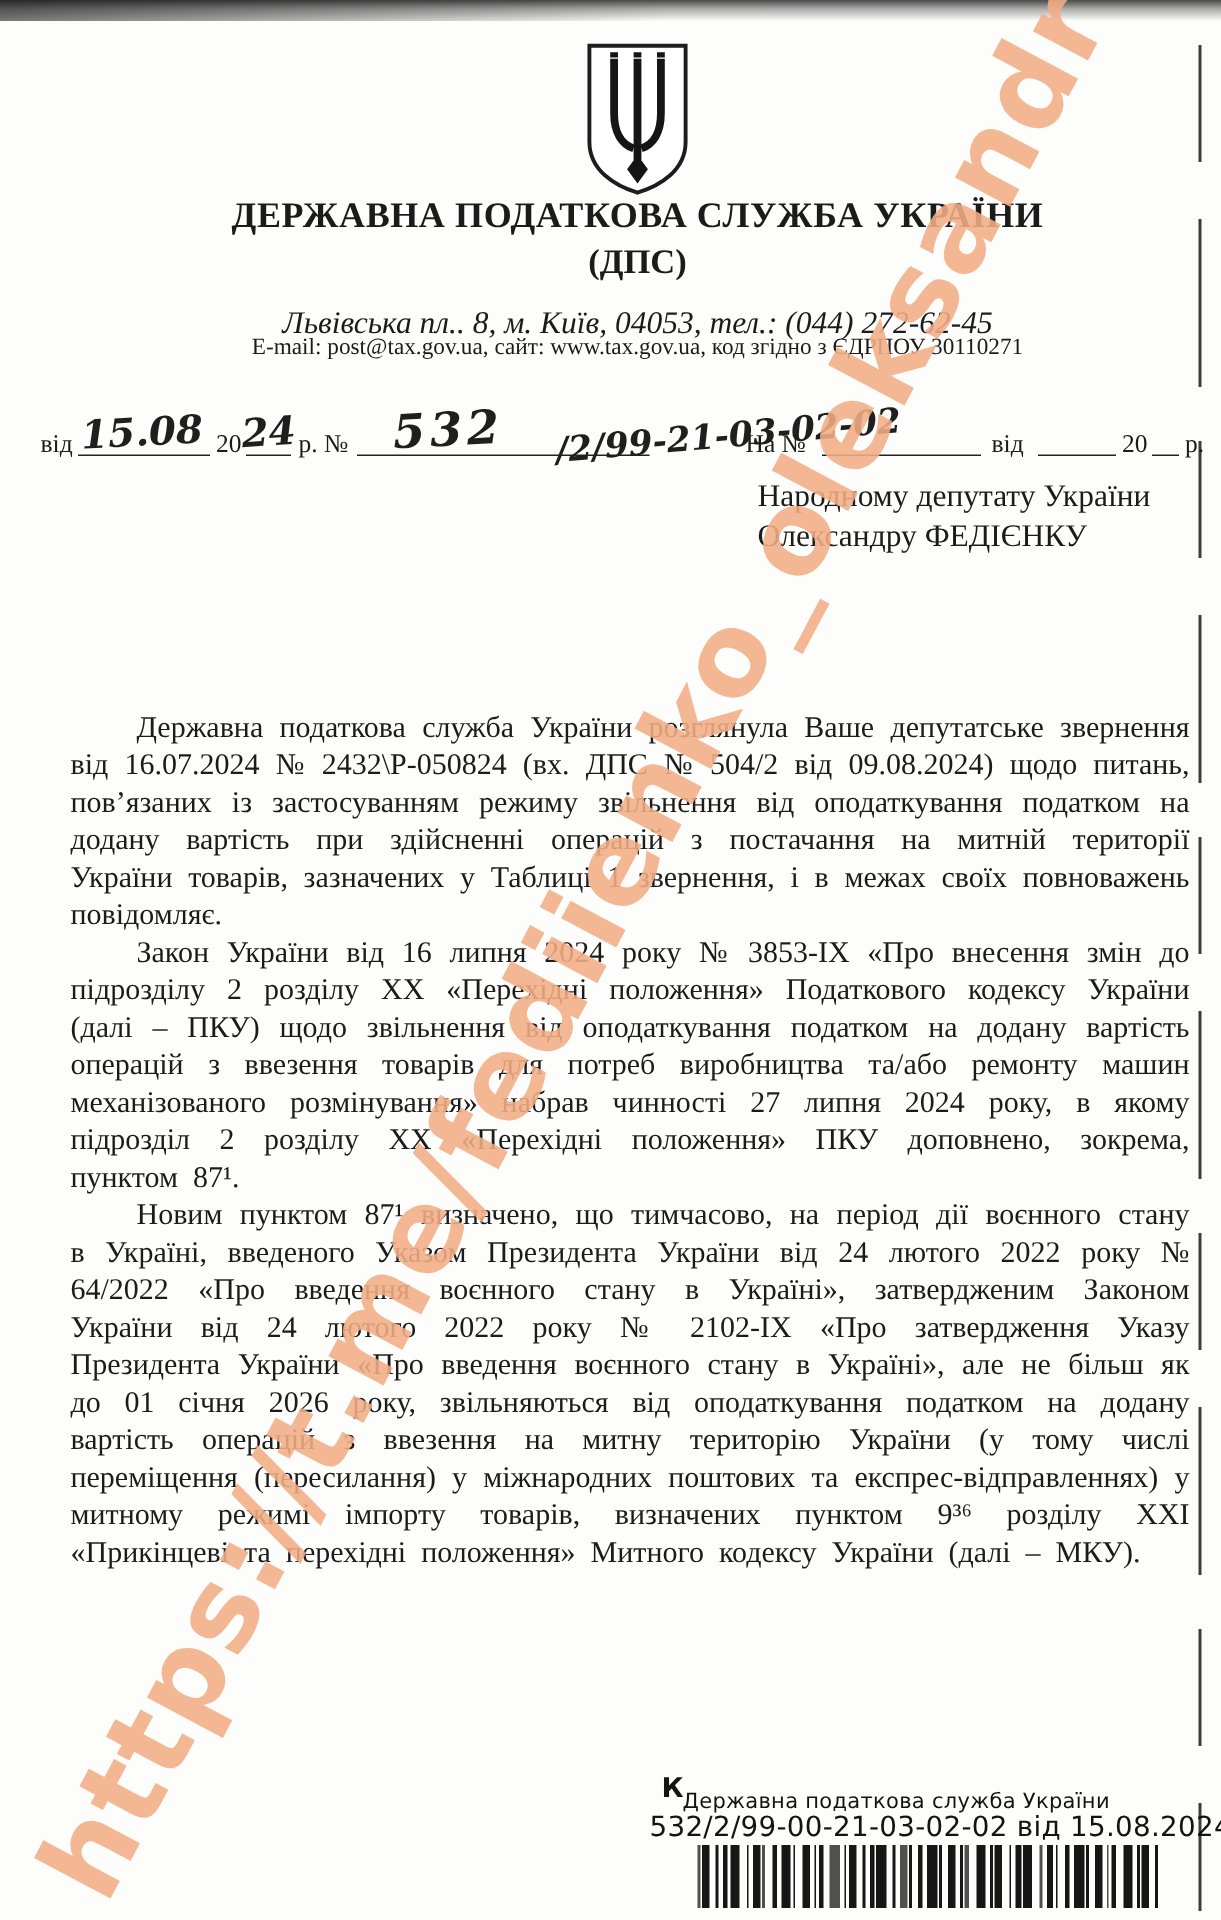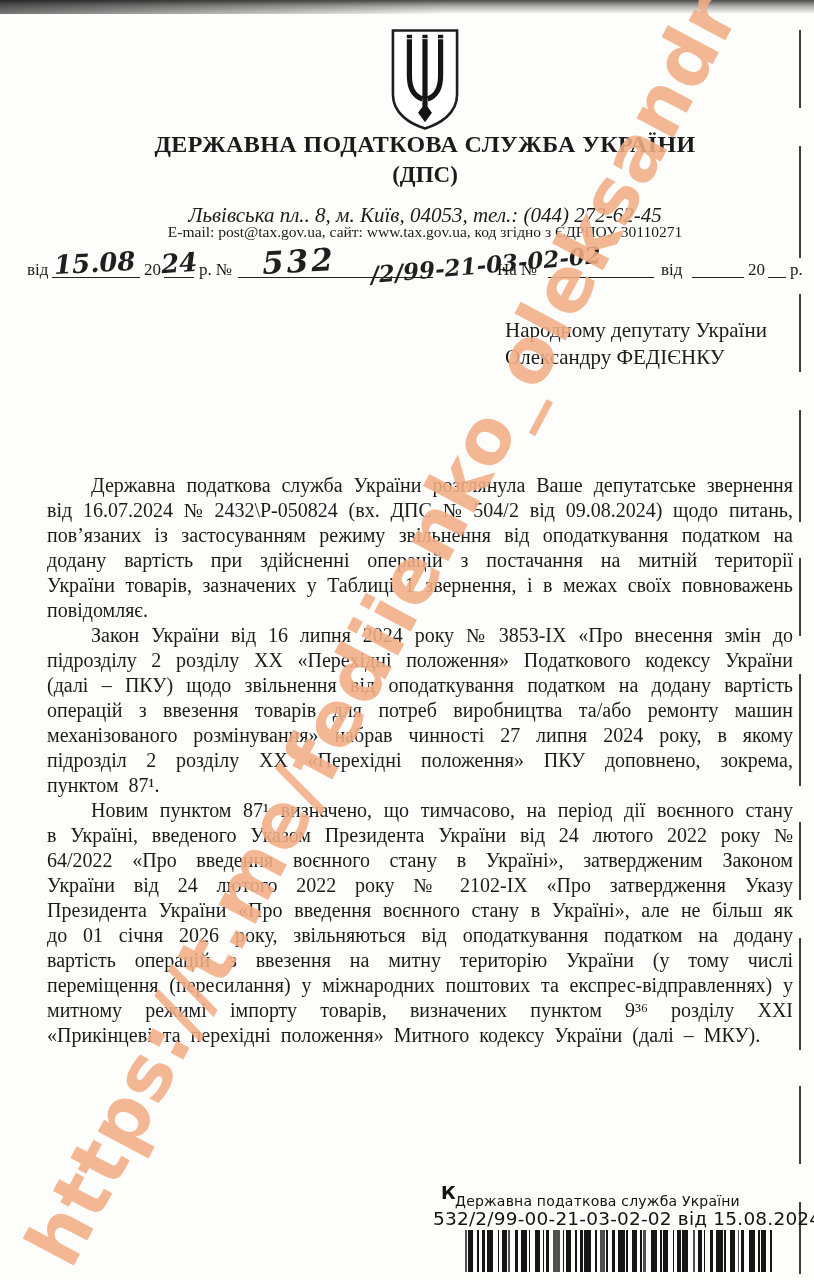--- a/index.html
+++ b/index.html
@@ -15,21 +15,21 @@
   .scan-right{position:absolute;top:30px;bottom:6px;right:13px;width:2px;opacity:.85;
     background:repeating-linear-gradient(180deg,#1c1c1c 0 78px,transparent 78px 116px,#1c1c1c 116px 228px,transparent 228px 264px);}
   
   .header{position:absolute;left:40px;right:4px;top:0;text-align:center;}
   .emblem{position:absolute;left:50%;top:27px;transform:translateX(-50%);}
   .org-name{position:absolute;left:0;right:0;top:131px;font-size:24px;font-weight:bold;letter-spacing:.4px;}
   .org-abbr{position:absolute;left:0;right:0;top:162px;font-size:23px;font-weight:bold;}
   .addr{position:absolute;left:0;right:0;top:203px;font-size:21px;font-style:italic;}
   .contacts{position:absolute;left:0;right:0;top:223px;font-size:15.5px;}
   
-  .refline{position:absolute;left:0;right:0;top:250px;height:34px;font-size:17px;}
+  .refline{position:absolute;left:0;right:0;top:276px;height:34px;font-size:17px;}
   .refline .lbl{position:absolute;bottom:4px;}
   .blank{position:absolute;bottom:6px;border-bottom:1.4px solid #222;}
   .hand{font-style:italic;font-weight:bold;color:#1f1f1f;font-family:"DejaVu Serif",serif;}
   .hand-date{position:absolute;left:54px;bottom:6px;font-size:26px;transform:rotate(-3deg);}
   .hand-year{position:absolute;left:161px;bottom:6px;font-size:26px;transform:rotate(-4deg);}
   .hand-num{position:absolute;left:262px;bottom:5px;font-size:31px;letter-spacing:3px;transform:rotate(-3deg);}
   .hand-num2{position:absolute;left:370px;bottom:6px;font-size:23px;transform:rotate(-5deg);white-space:nowrap;}
   
   .recipient{position:absolute;left:505px;top:317px;font-size:21px;line-height:27px;}
   .salutation{position:absolute;left:40px;right:10px;top:421px;text-align:center;font-size:21.5px;}

